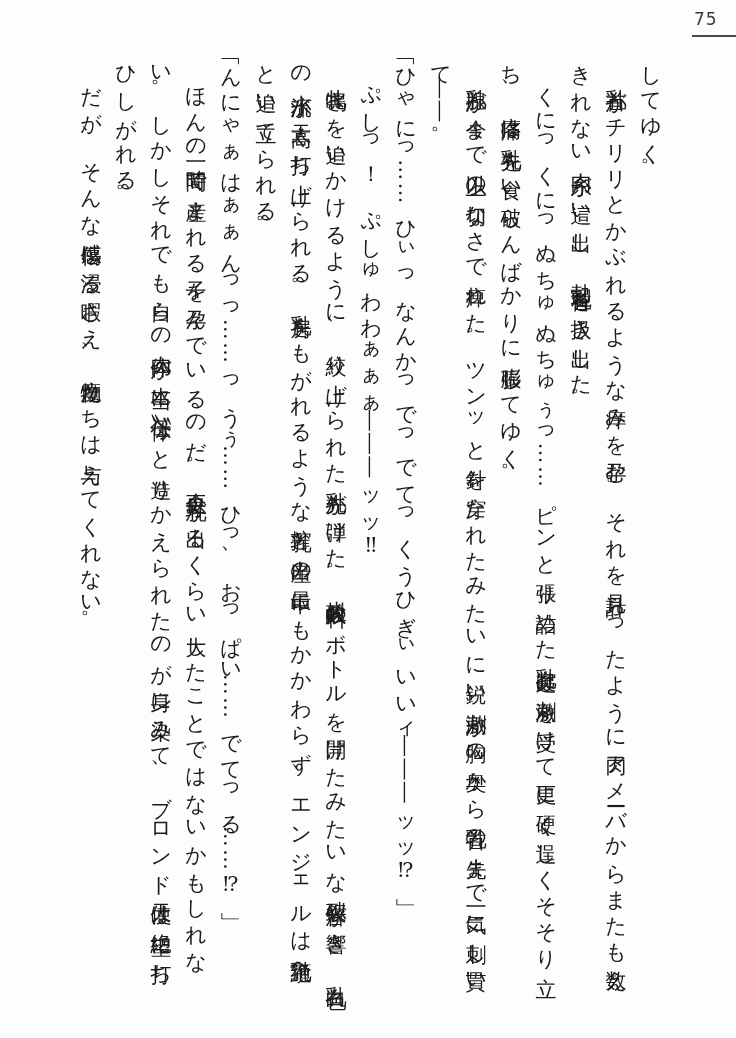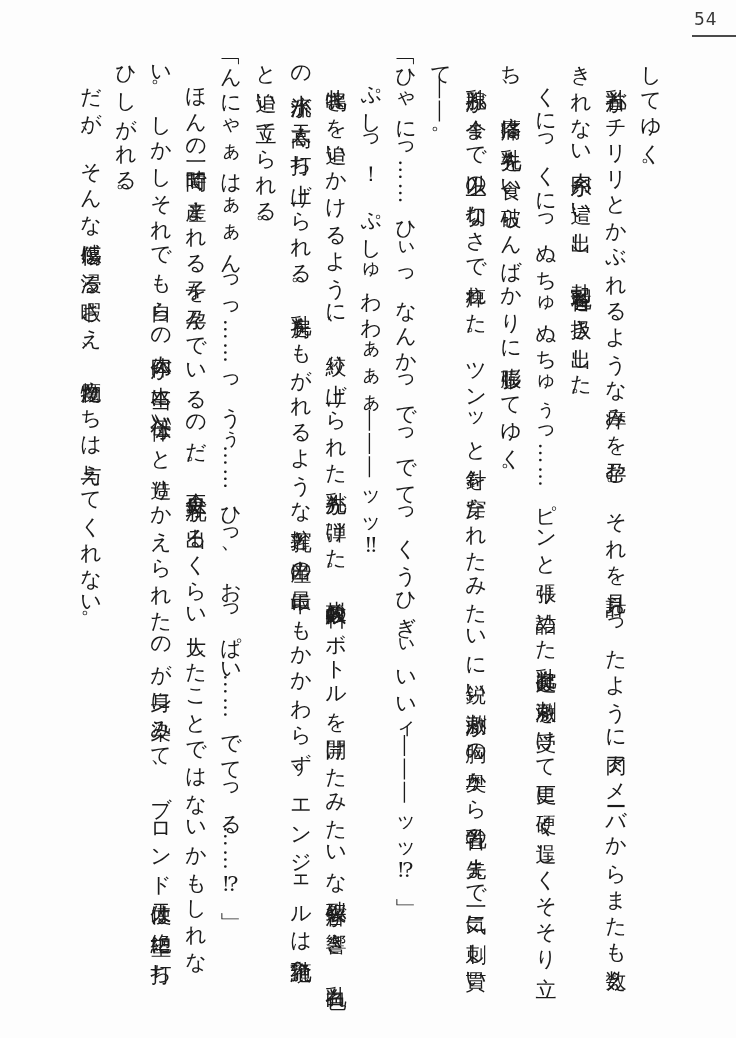--- a/index.html
+++ b/index.html
@@ -51,21 +51,21 @@
   }
   .para[data-indent="true"] {
     text-indent: 1em;
   }
 </style>
 </head>
 <body>
 
 <div class="page">
 
-  <div class="page-number">54</div>
+  <div class="page-number">75</div>
 
   <div class="text-block">
     <p class="para" data-indent="false">してゆく。</p>
     <p class="para" data-indent="true">乳首がチリリとかぶれるような痒みを孕む。それを見計らったように肉アメーバからまたも数えきれない肉糸が這い出し、勃起乳首を扱き出した。</p>
     <p class="para" data-indent="true">くにっくにっぬちゅぬちゅぅっ……ピンと張り詰めた乳突起は刺激を受けて更に硬く逞しくそそり立ち、疼痛は乳先を食い破らんばかりに膨張してゆく。</p>
     <p class="para" data-indent="true">乳腺が今まで以上の切なさで痺れた。ツンッと針を穿たれたみたいに鋭い刺激が胸の奥から乳首の先まで一気に刺し貫いて――。</p>
     <p class="para" data-indent="false">「ひゃにっ……ひぃっなんかっでっでてっくうひぎぃいいィ―――ッッ⁉」</p>
     <p class="para" data-indent="true">ぷしっ！　ぷしゅわわぁぁぁ―――ッッ‼</p>
     <p class="para" data-indent="true">牝鳴きを追いかけるように、絞り上げられた乳先が弾けた。炭酸飲料のボトルを開けたみたいな破裂音が響き、乳白色の水流が天高く打ち上げられる。乳房をもがれるような搾乳と出産の最中にもかかわらず、エンジェルは乳絶頂へと追い立てられる。</p>
     <p class="para" data-indent="false">「んにゃぁはぁぁんっっ……っうぅ……ひっ、おっぱい……でてっる……⁉」</p>

